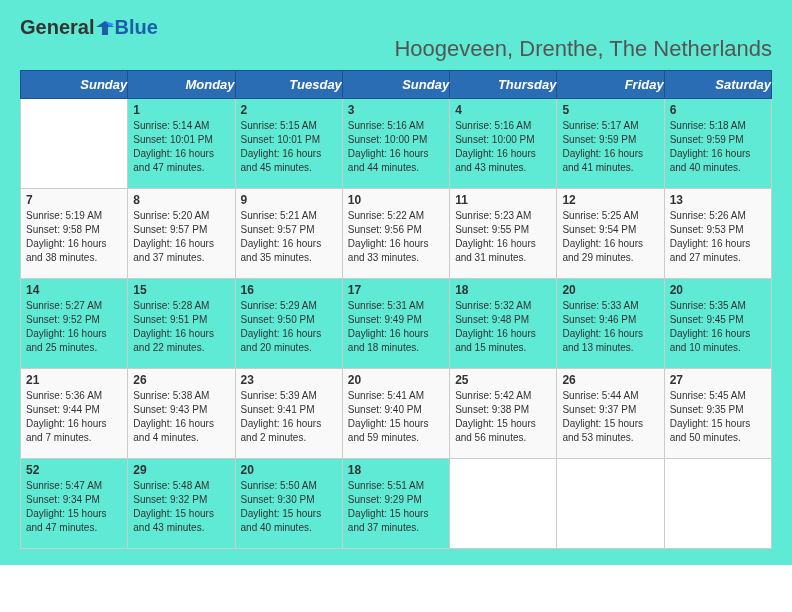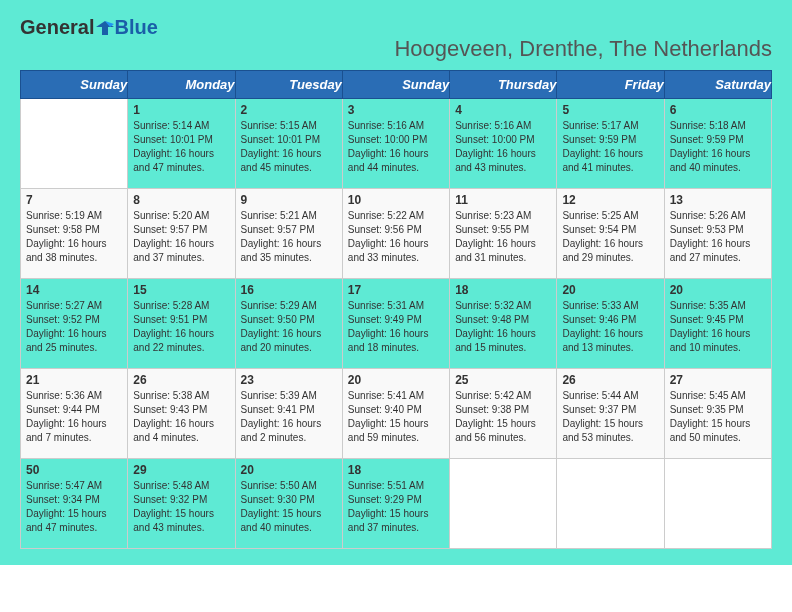--- a/index.html
+++ b/index.html
@@ -248,21 +248,21 @@
             <span class="day-number">26</span>
             <div class="day-info">Sunrise: 5:44 AM<br>Sunset: 9:37 PM<br>Daylight: 15 hours and 53 minutes.</div>
           </td>
           <td>
             <span class="day-number">27</span>
             <div class="day-info">Sunrise: 5:45 AM<br>Sunset: 9:35 PM<br>Daylight: 15 hours and 50 minutes.</div>
           </td>
         </tr>
         <tr>
           <td>
-            <span class="day-number">50</span>
+            <span class="day-number">52</span>
             <div class="day-info">Sunrise: 5:47 AM<br>Sunset: 9:34 PM<br>Daylight: 15 hours and 47 minutes.</div>
           </td>
           <td>
             <span class="day-number">29</span>
             <div class="day-info">Sunrise: 5:48 AM<br>Sunset: 9:32 PM<br>Daylight: 15 hours and 43 minutes.</div>
           </td>
           <td>
             <span class="day-number">20</span>
             <div class="day-info">Sunrise: 5:50 AM<br>Sunset: 9:30 PM<br>Daylight: 15 hours and 40 minutes.</div>
           </td>

